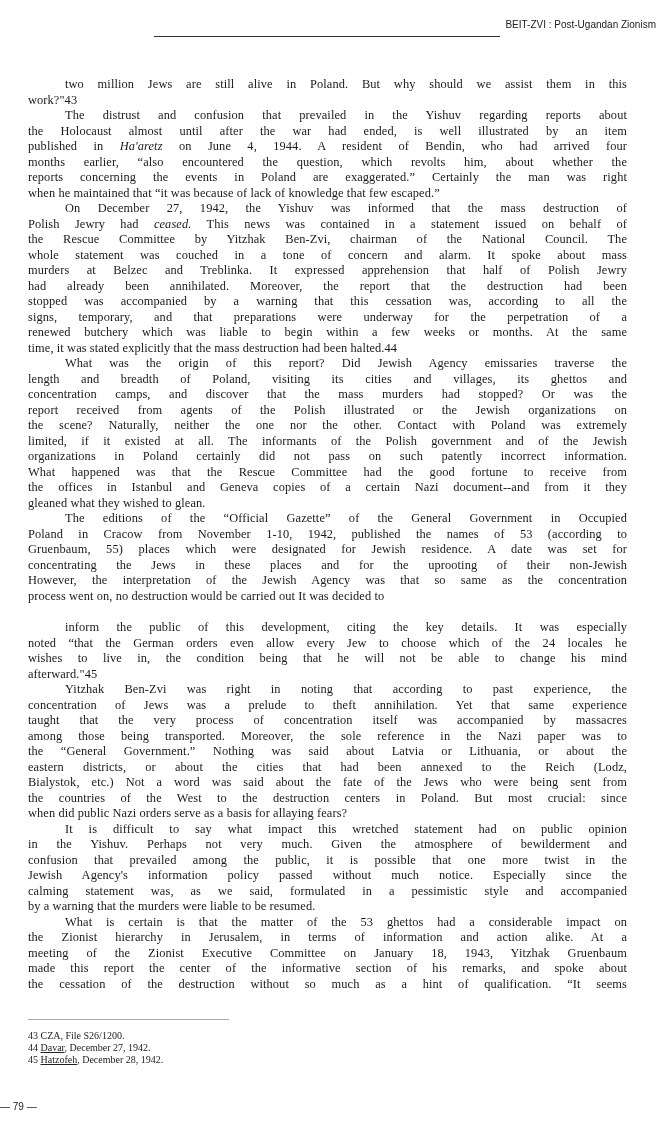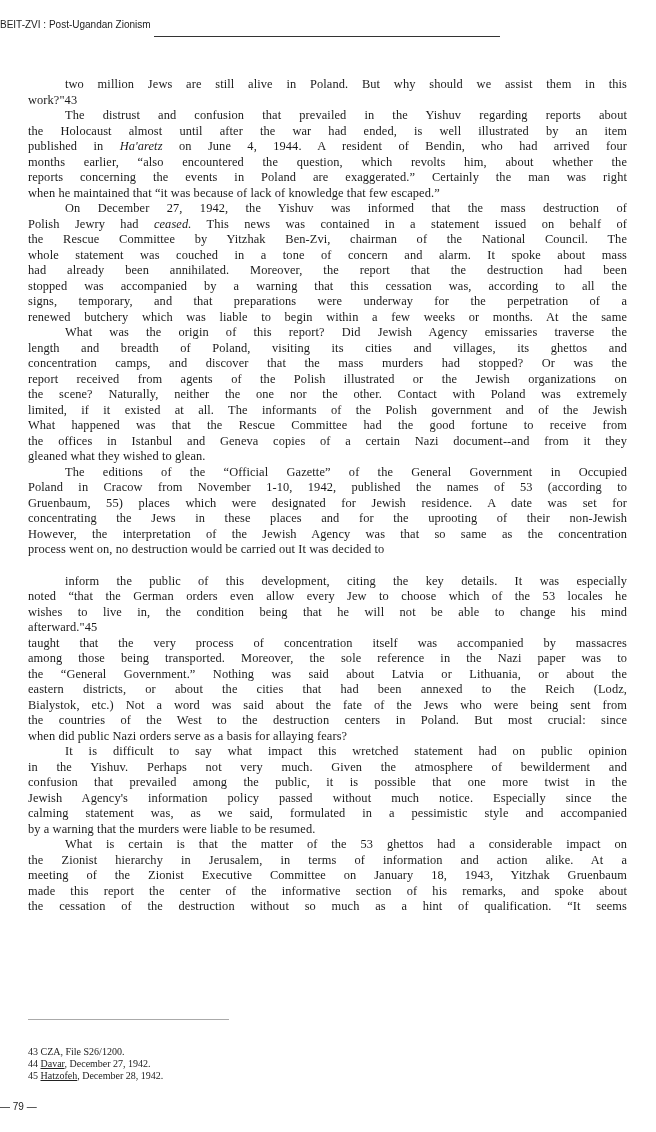--- a/index.html
+++ b/index.html
@@ -1,18 +1,18 @@
 <!DOCTYPE html>
 <html><head>
 <meta charset="utf-8">
 <style>
   html, body { margin: 0; padding: 0; background: #ffffff; }
   body { width: 656px; height: 1132px; position: relative; overflow: hidden; color: #1a1a1a; }
   .header {
-    position: absolute; left: 0; top: 19px; width: 656px; text-align: left;
+    position: absolute; left: 0; top: 19px; width: 656px; text-align: right;
     font-family: "Liberation Sans", sans-serif; font-size: 10px; color: #222;
   }
   .header-rule {
     position: absolute; left: 154px; top: 36px; width: 346px; height: 0;
     border-top: 1px solid #333;
   }
   .body-text {
     position: absolute; left: 28px; top: 77px; width: 599px;
     font-family: Liberation Serif, serif; font-size: 12.4px; line-height: 15.5px;
     letter-spacing: 0.1px;
@@ -21,21 +21,21 @@
   .line.last { text-align-last: left; }
   .line.indent { padding-left: 37px; }
   .gap { height: 16px; }
   em { font-style: italic; }
   .fn-rule {
     position: absolute; left: 28px; top: 1019px; width: 201px; height: 0;
     border-top: 1px solid #aaa;
   }
   .footnotes {
     position: absolute; left: 28px; top: 1030px;
-    font-family: "Liberation Serif", serif; font-size: 10px; line-height: 12px; color: #222; margin-top: 16px;
+    font-family: "Liberation Serif", serif; font-size: 10px; line-height: 12px; color: #222;
   }
   .footnotes .u { text-decoration: underline; }
   .page-num {
     position: absolute; left: 0; top: 1101px; width: 656px; text-align: left;
     font-family: "Liberation Sans", sans-serif; font-size: 10px; color: #222;
   }
 </style>
 </head>
 <body>
 
@@ -51,48 +51,53 @@
   <span class="line">the Holocaust almost until after the war had ended, is well illustrated by an item</span>
   <span class="line">published in <em>Ha'aretz</em> on June 4, 1944. A resident of Bendin, who had arrived four</span>
   <span class="line">months earlier, “also encountered the question, which revolts him, about whether the</span>
   <span class="line">reports concerning the events in Poland are exaggerated.” Certainly the man was right</span>
   <span class="line last">when he maintained that “it was because of lack of knowledge that few escaped.”</span>
 
   <span class="line indent">On December 27, 1942, the Yishuv was informed that the mass destruction of</span>
   <span class="line">Polish Jewry had <em>ceased.</em> This news was contained in a statement issued on behalf of</span>
   <span class="line">the Rescue Committee by Yitzhak Ben-Zvi, chairman of the National Council. The</span>
   <span class="line">whole statement was couched in a tone of concern and alarm. It spoke about mass</span>
+  <span class="line">murders at Belzec and Treblinka. It expressed apprehension that half of Polish Jewry</span>
   <span class="line">had already been annihilated. Moreover, the report that the destruction had been</span>
   <span class="line">stopped was accompanied by a warning that this cessation was, according to all the</span>
   <span class="line">signs, temporary, and that preparations were underway for the perpetration of a</span>
   <span class="line">renewed butchery which was liable to begin within a few weeks or months. At the same</span>
+  <span class="line last">time, it was stated explicitly that the mass destruction had been halted.44</span>
 
   <span class="line indent">What was the origin of this report? Did Jewish Agency emissaries traverse the</span>
   <span class="line">length and breadth of Poland, visiting its cities and villages, its ghettos and</span>
   <span class="line">concentration camps, and discover that the mass murders had stopped? Or was the</span>
   <span class="line">report received from agents of the Polish illustrated or the Jewish organizations on</span>
   <span class="line">the scene? Naturally, neither the one nor the other. Contact with Poland was extremely</span>
   <span class="line">limited, if it existed at all. The informants of the Polish government and of the Jewish</span>
+  <span class="line">organizations in Poland certainly did not pass on such patently incorrect information.</span>
   <span class="line">What happened was that the Rescue Committee had the good fortune to receive from</span>
   <span class="line">the offices in Istanbul and Geneva copies of a certain Nazi document--and from it they</span>
   <span class="line last">gleaned what they wished to glean.</span>
 
   <span class="line indent">The editions of the “Official Gazette” of the General Government in Occupied</span>
   <span class="line">Poland in Cracow from November 1-10, 1942, published the names of 53 (according to</span>
   <span class="line">Gruenbaum, 55) places which were designated for Jewish residence. A date was set for</span>
   <span class="line">concentrating the Jews in these places and for the uprooting of their non-Jewish</span>
   <span class="line">However, the interpretation of the Jewish Agency was that so same as the concentration</span>
   <span class="line last">process went on, no destruction would be carried out It was decided to</span>
   <div class="gap"></div>
 
   <span class="line indent">inform the public of this development, citing the key details. It was especially</span>
-  <span class="line">noted “that the German orders even allow every Jew to choose which of the 53 locales he</span>
+  <span class="line">noted “that the German orders even allow every Jew to choose which of the 24 locales he</span>
   <span class="line">wishes to live in, the condition being that he will not be able to change his mind</span>
   <span class="line last">afterward."45</span>
 
+  <span class="line indent">Yitzhak Ben-Zvi was right in noting that according to past experience, the</span>
+  <span class="line">concentration of Jews was a prelude to theft annihilation. Yet that same experience</span>
   <span class="line">taught that the very process of concentration itself was accompanied by massacres</span>
   <span class="line">among those being transported. Moreover, the sole reference in the Nazi paper was to</span>
   <span class="line">the “General Government.” Nothing was said about Latvia or Lithuania, or about the</span>
   <span class="line">eastern districts, or about the cities that had been annexed to the Reich (Lodz,</span>
   <span class="line">Bialystok, etc.) Not a word was said about the fate of the Jews who were being sent from</span>
   <span class="line">the countries of the West to the destruction centers in Poland. But most crucial: since</span>
   <span class="line last">when did public Nazi orders serve as a basis for allaying fears?</span>
 
   <span class="line indent">It is difficult to say what impact this wretched statement had on public opinion</span>
   <span class="line">in the Yishuv. Perhaps not very much. Given the atmosphere of bewilderment and</span>

